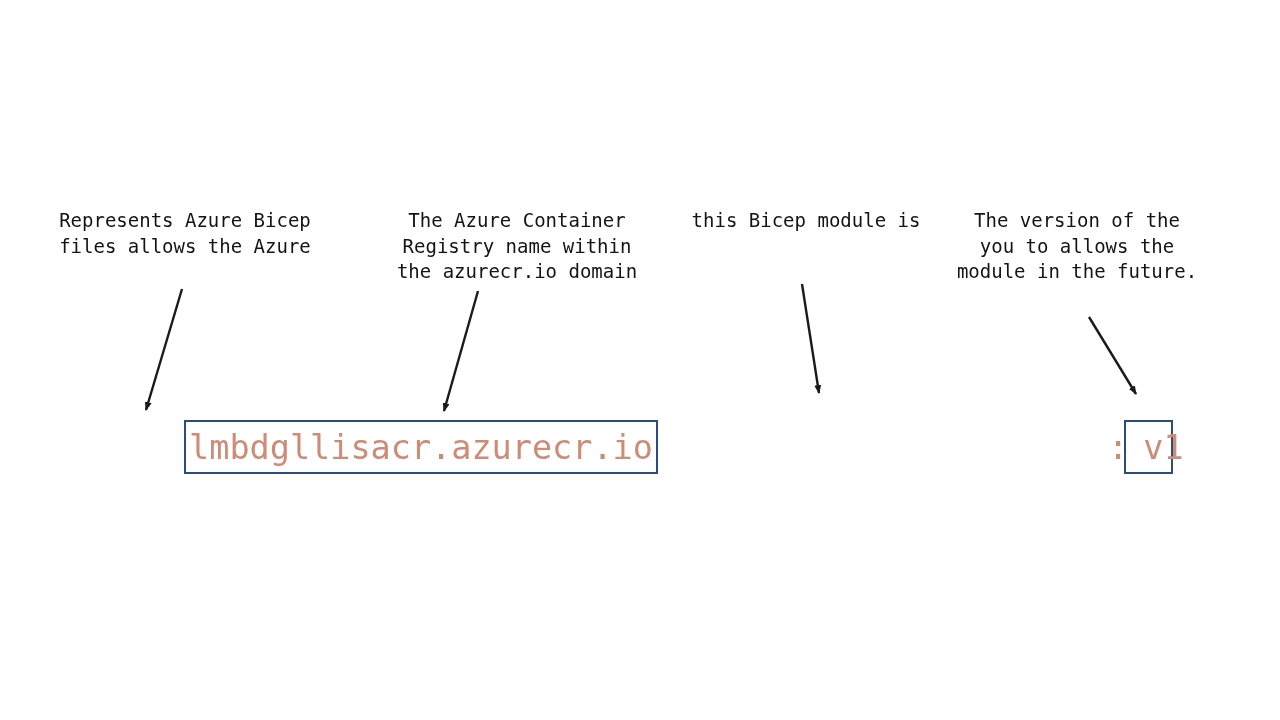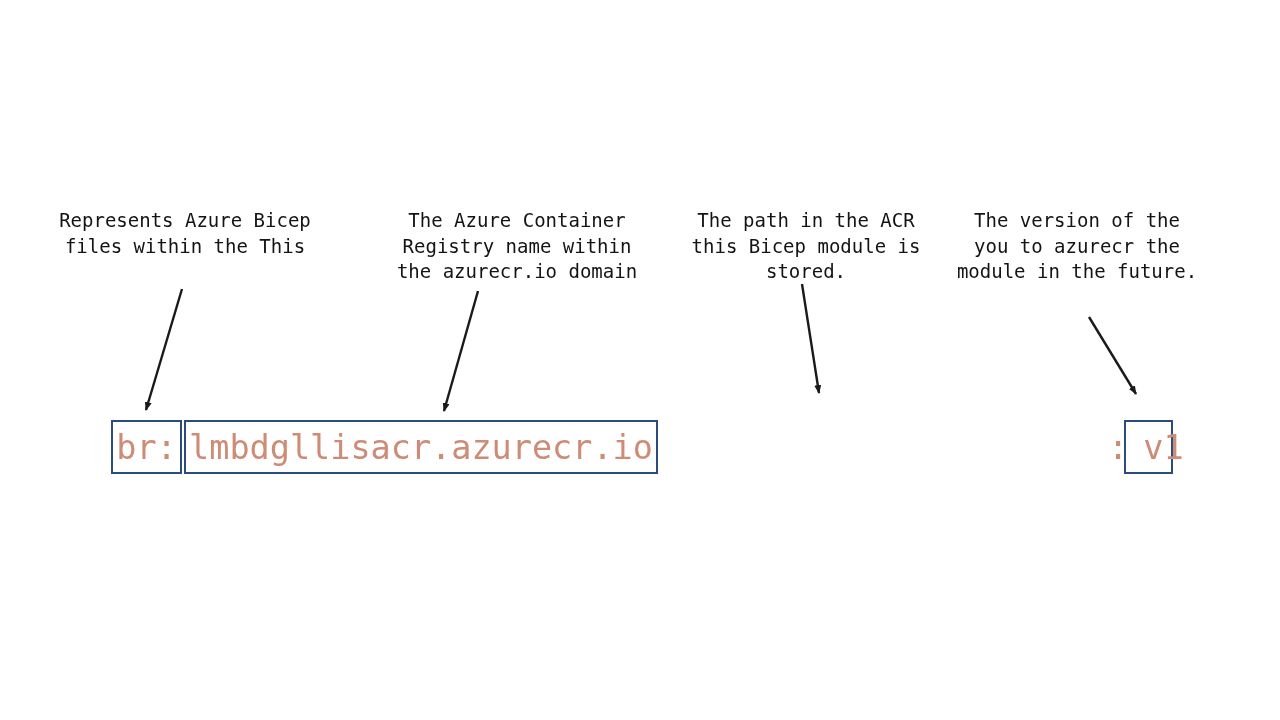--- a/index.html
+++ b/index.html
@@ -74,54 +74,51 @@
     font-family: "DejaVu Sans Mono", monospace;
   }
 </style>
 </head>
 <body>
 
 <div class="canvas">
 
   <div class="annotation ann-1">
     <span>Represents Azure Bicep</span>
-    <span>files within the This</span>
+    <span>files allows the Azure</span>
   </div>
 
   <div class="annotation ann-2">
     <span>The Azure Container</span>
     <span>Registry name within</span>
     <span>the azurecr.io domain</span>
   </div>
 
   <div class="annotation ann-3">
-    <span>The path in the ACR</span>
     <span>this Bicep module is</span>
-    <span>stored.</span>
   </div>
 
   <div class="annotation ann-4">
     <span>The version of the</span>
-    <span>you to azurecr the</span>
+    <span>you to allows the</span>
     <span>module in the future.</span>
   </div>
 
   <svg class="arrow-layer" viewBox="0 0 1280 720" xmlns="http://www.w3.org/2000/svg">
     <defs>
       <marker id="arrowhead" markerWidth="9" markerHeight="7" refX="8" refY="3.5" orient="auto" markerUnits="userSpaceOnUse">
         <path d="M0,0 L9,3.5 L0,7 Z" fill="#1a1a1a"></path>
       </marker>
     </defs>
     <line x1="182" y1="289" x2="146" y2="410" stroke="#1a1a1a" stroke-width="2.4" marker-end="url(#arrowhead)"></line>
     <line x1="478" y1="291" x2="444" y2="411" stroke="#1a1a1a" stroke-width="2.4" marker-end="url(#arrowhead)"></line>
     <line x1="802" y1="284" x2="819" y2="393" stroke="#1a1a1a" stroke-width="2.4" marker-end="url(#arrowhead)"></line>
     <line x1="1089" y1="317" x2="1136" y2="394" stroke="#1a1a1a" stroke-width="2.4" marker-end="url(#arrowhead)"></line>
   </svg>
 
-  <div class="segment-box seg-scheme">br:</div>
 
   <div class="segment-box seg-registry">lmbdgllisacr.azurecr.io</div>
 
 
   <div class="seg-separator">:</div>
 
   <div class="segment-box seg-version">v1</div>
 
 </div>
 

